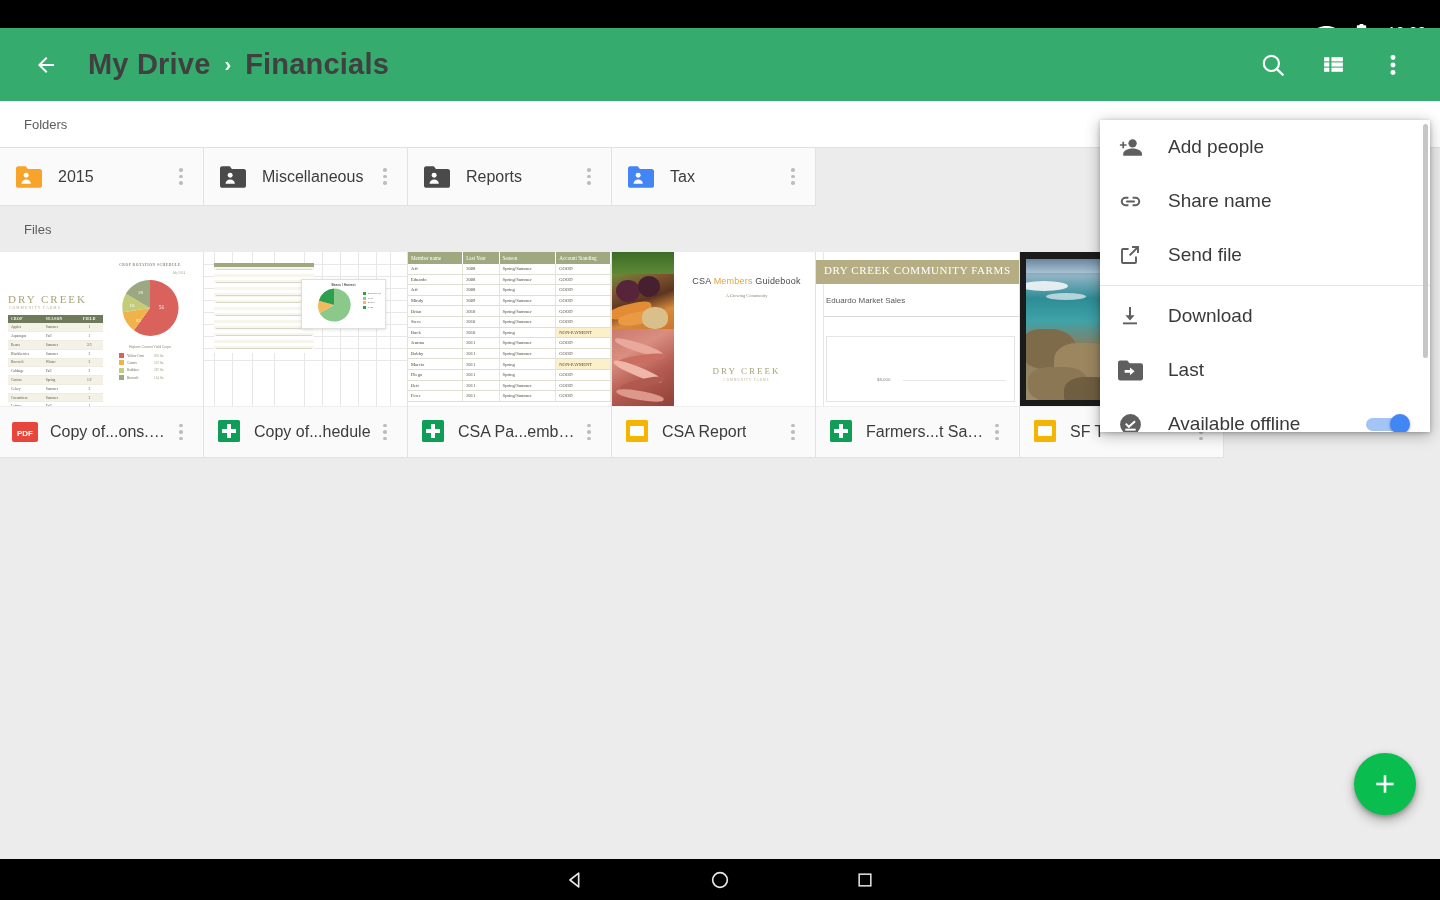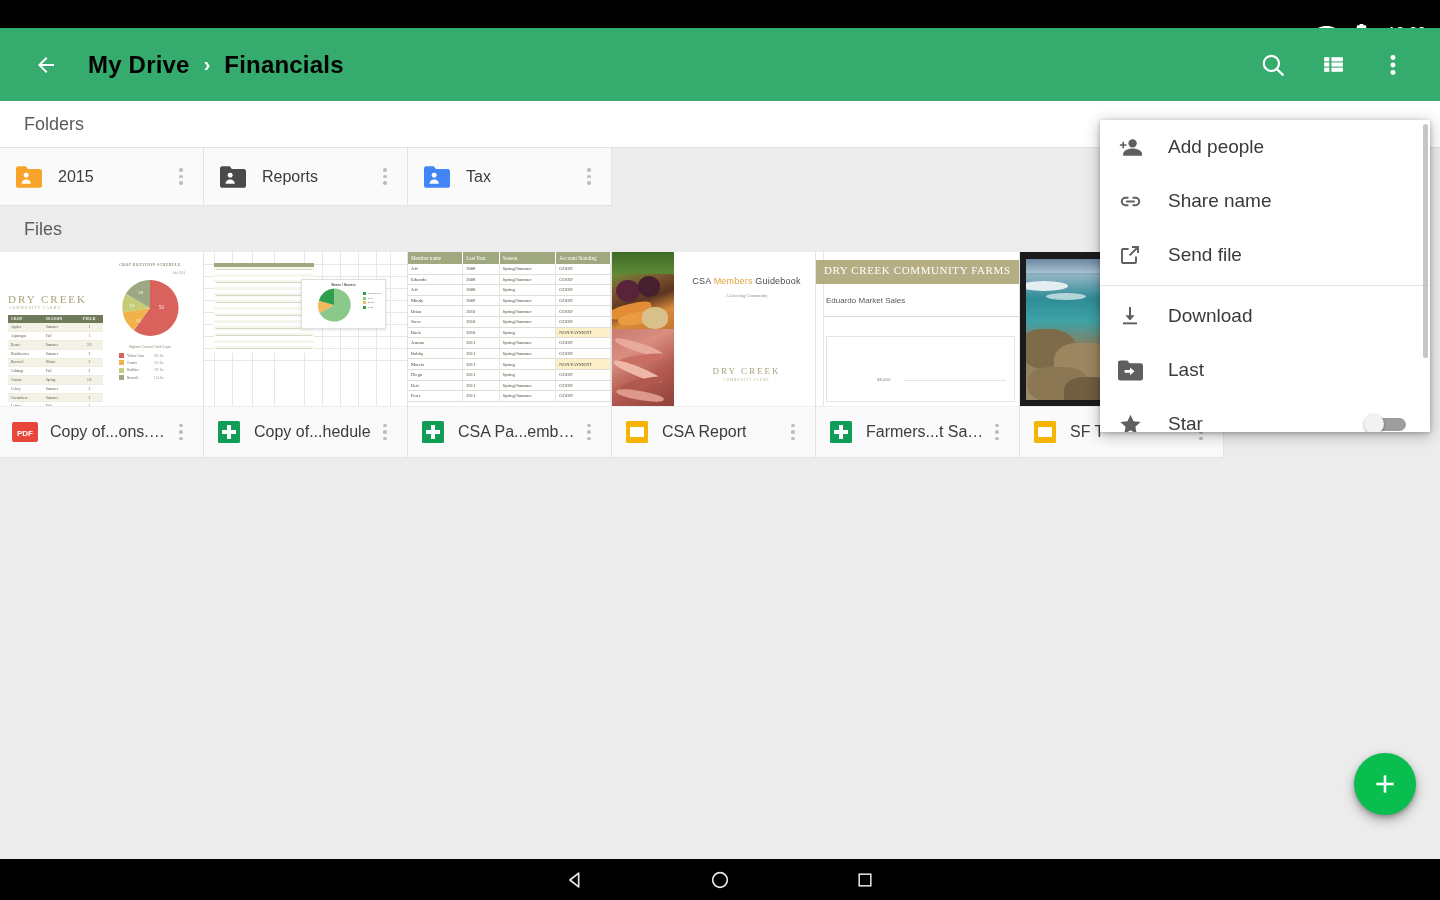--- a/index.html
+++ b/index.html
@@ -22,37 +22,37 @@
   .wifi-ico, .batt-ico { display:block; }
 
   
   .actionbar {
     position:absolute; top:28px; left:0; width:1440px; height:73px;
     background:#35AB6E; display:flex; align-items:center;
   }
   .back-btn { width:40px; height:40px; margin-left:26px; display:flex; align-items:center; justify-content:center; cursor:pointer; }
   .breadcrumb { display:flex; align-items:center; margin-left:22px; gap:14px; }
   .crumb {
-    color:#000000; font-size:24px; font-weight:bold; letter-spacing:.2px;
+    color:#404040; font-size:29px; font-weight:bold; letter-spacing:.2px;
     cursor:pointer; white-space:nowrap;
   }
   .crumb.active { cursor:default; }
   .crumb-sep { color:#fff; font-size:20px; font-weight:bold; opacity:.95; }
   .ab-actions { margin-left:auto; display:flex; align-items:center; gap:14px; padding-right:24px; }
   .ab-btn { width:46px; height:46px; display:flex; align-items:center; justify-content:center; cursor:pointer; border-radius:50%; }
 
   
   .content { position:absolute; top:101px; left:0; width:1440px; height:758px; background:#ECECEC; overflow:hidden; }
 
   .section-head {
     background:#fff; height:46px; display:flex; align-items:center;
     padding:0 0 0 24px; position:relative;
   }
   .section-head.files { background:#ECECEC; }
-  .section-title { font-size:18px; color:#5C5C5C; }
+  .section-title { font-size:13px; color:#5C5C5C; }
   .sort-box {
     position:absolute; right:24px; top:0; height:46px;
     display:flex; align-items:center; gap:8px; cursor:pointer;
   }
   .sort-label { font-size:15px; color:#5C5C5C; }
 
   
   .folder-row { display:flex; background:#ECECEC; border-top:1px solid #E0E0E0; }
   .folder-card {
     width:204px; height:58px; background:#FAFAFA;
@@ -69,21 +69,21 @@
 
   
   .files-wrap { display:flex; background:#ECECEC; }
   .file-card {
     width:204px; background:#FAFAFA;
     border-right:1px solid #E2E2E2; border-bottom:1px solid #E2E2E2;
     display:flex; flex-direction:column; cursor:pointer;
   }
   .thumb { height:155px; background:#fff; overflow:hidden; position:relative; border-bottom:1px solid #EFEFEF; }
   .file-foot { height:50px; display:flex; align-items:center; padding:0 0 0 12px; position:relative; background:#FAFAFA; }
-  .file-type-ico { width:26px; height:26px; flex:none; display:flex; align-items:center; justify-content:center; }
+  .file-type-ico { width:26px; height:26px; flex:none; display:flex; justify-content:center; }
   .file-name {
     margin-left:12px; font-size:16px; color:#3C3C3C;
     white-space:nowrap; overflow:hidden; text-overflow:ellipsis; max-width:118px;
   }
 
   
   .tn { position:absolute; inset:0; background:#fff; }
   .dc-title { font-family:"Liberation Serif", serif; color:#A8A47A; letter-spacing:2px;margin-top:32px; }
   .dc-sub { font-family:"Liberation Serif", serif; color:#B2AE8B; letter-spacing:1.1px; }
 
@@ -228,20 +228,33 @@
           <path fill="#fff" d="M5.1 16.2c0-2.4 1.9-4 4.3-4s4.3 1.6 4.3 4H5.1z"></path>
         </svg>
         <span class="folder-name">2015</span>
         <div class="kebab">
             <i></i>
             <i></i>
             <i></i>
           </div>
       </div>
 
+      <div class="folder-card">
+        <svg width="26" height="22" viewBox="0 0 24 20">
+          <path fill="#4A4A4A" d="M2 0h7l2 2.6h11c1.1 0 2 .9 2 2V18c0 1.1-.9 2-2 2H2c-1.1 0-2-.9-2-2V2C0 .9.9 0 2 0z"></path>
+          <circle cx="9.4" cy="8.3" r="2.3" fill="#fff"></circle>
+          <path fill="#fff" d="M5.1 16.2c0-2.4 1.9-4 4.3-4s4.3 1.6 4.3 4H5.1z"></path>
+        </svg>
+        <span class="folder-name">Miscellaneous</span>
+        <div class="kebab">
+            <i></i>
+            <i></i>
+            <i></i>
+          </div>
+      </div>
 
       <div class="folder-card">
         <svg width="26" height="22" viewBox="0 0 24 20">
           <path fill="#4A4A4A" d="M2 0h7l2 2.6h11c1.1 0 2 .9 2 2V18c0 1.1-.9 2-2 2H2c-1.1 0-2-.9-2-2V2C0 .9.9 0 2 0z"></path>
           <circle cx="9.4" cy="8.3" r="2.3" fill="#fff"></circle>
           <path fill="#fff" d="M5.1 16.2c0-2.4 1.9-4 4.3-4s4.3 1.6 4.3 4H5.1z"></path>
         </svg>
         <span class="folder-name">Reports</span>
         <div class="kebab">
             <i></i>
@@ -753,20 +766,34 @@
     <div class="menu-item">
       <span class="menu-ico">
         <svg width="25" height="23" viewBox="0 0 24 21">
           <path fill="#5F5F5F" d="M2 1h7l2 2.6h11c1.1 0 2 .9 2 2V18c0 1.1-.9 2-2 2H2c-1.1 0-2-.9-2-2V3c0-1.1.9-2 2-2z"></path>
           <path fill="#fff" d="M11.5 7.5l4.4 3.8-4.4 3.8v-2.4H6.4V9.9h5.1V7.5z"></path>
         </svg>
       </span>
       <span class="menu-label">Last</span>
     </div>
 
+    <div class="menu-item">
+      <span class="menu-ico">
+        <svg width="25" height="25" viewBox="0 0 24 24">
+          <circle cx="12" cy="12" r="10" fill="#5F5F5F"></circle>
+          <path fill="none" stroke="#fff" stroke-width="1.9" d="M7.4 11.2l3 3 6-5.4"></path>
+          <rect x="7" y="16" width="10" height="1.9" fill="#fff"></rect>
+        </svg>
+      </span>
+      <span class="menu-label">Available offline</span>
+      <span class="switch on">
+        <span class="sw-track"></span>
+          <span class="sw-thumb"></span>
+      </span>
+    </div>
 
     <div class="menu-item">
       <span class="menu-ico">
         <svg width="25" height="25" viewBox="0 0 24 24">
           <path fill="#5F5F5F" d="M12 2.6l2.9 6.2 6.8.8-5 4.6 1.3 6.7L12 17.6 6 20.9l1.3-6.7-5-4.6 6.8-.8L12 2.6z"></path>
         </svg>
       </span>
       <span class="menu-label">Star</span>
       <span class="switch off">
         <span class="sw-track"></span>

